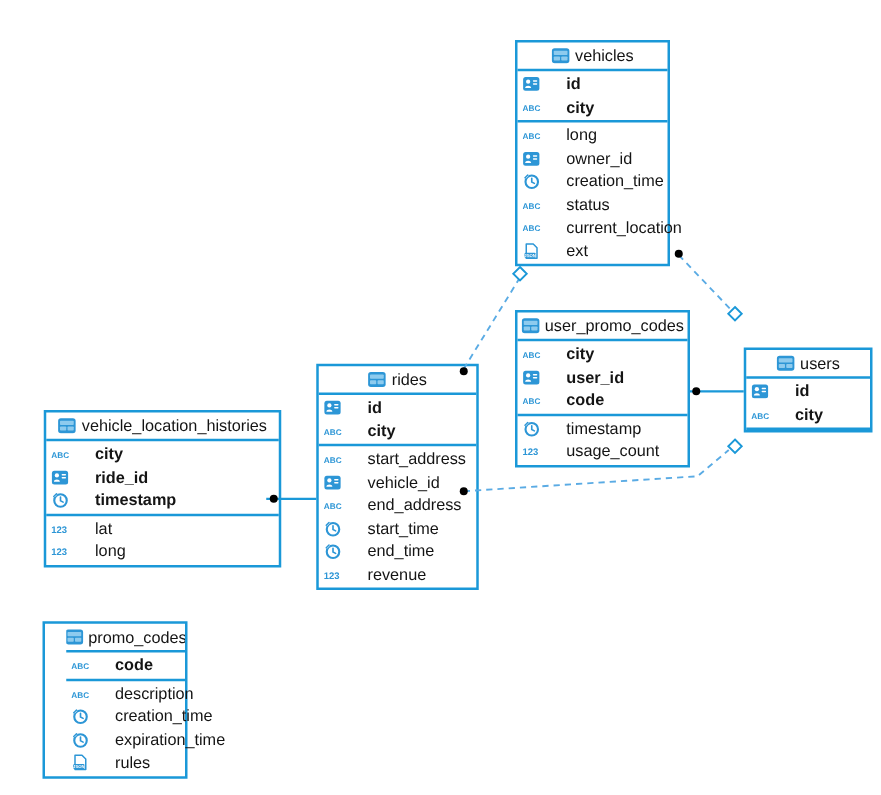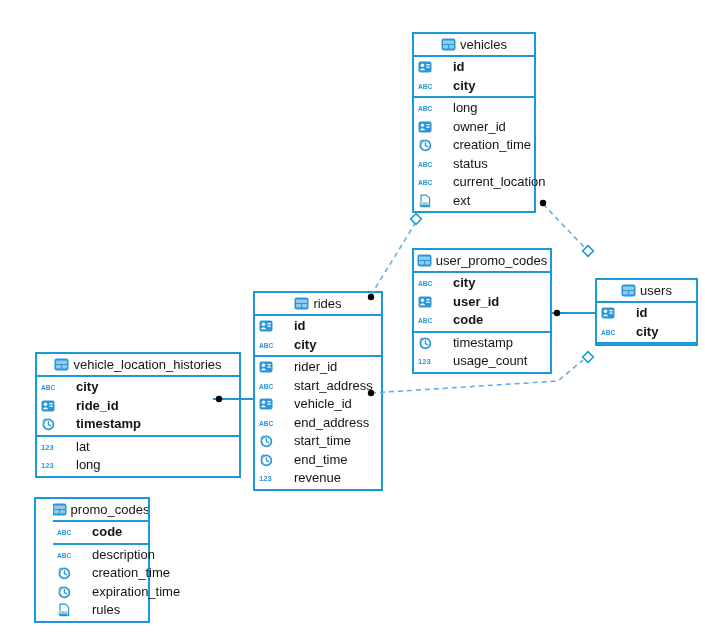--- a/index.html
+++ b/index.html
@@ -295,32 +295,20 @@
             <svg width="16" height="10" viewBox="0 0 16 10">
               <text x="0" y="8" font-size="6.6" font-weight="800" font-family="Liberation Sans, sans-serif" fill="#2d96d6">ABC</text>
             </svg>
           </span>
           <span class="col-label">city</span>
         </div>
       </div>
       <div class="tbl-section">
         <div class="col-row">
           <span class="icon-cell">
-            <svg width="14" height="12" viewBox="0 0 14 12">
-              <rect x="0.5" y="0.5" width="13" height="11" rx="2" fill="#2d96d6"></rect>
-              <circle cx="4.5" cy="4.3" r="1.7" fill="#fff"></circle>
-              <path d="M2.1 9.3 C2.1 6.9 6.9 6.9 6.9 9.3 Z" fill="#fff"></path>
-              <rect x="8.3" y="3.1" width="3.5" height="1.2" rx="0.5" fill="#fff"></rect>
-              <rect x="8.3" y="5.5" width="3.5" height="1.2" rx="0.5" fill="#fff"></rect>
-            </svg>
-          </span>
-          <span class="col-label">rider_id</span>
-        </div>
-        <div class="col-row">
-          <span class="icon-cell">
             <svg width="16" height="10" viewBox="0 0 16 10">
               <text x="0" y="8" font-size="6.6" font-weight="800" font-family="Liberation Sans, sans-serif" fill="#2d96d6">ABC</text>
             </svg>
           </span>
           <span class="col-label">start_address</span>
         </div>
         <div class="col-row">
           <span class="icon-cell">
             <svg width="14" height="12" viewBox="0 0 14 12">
               <rect x="0.5" y="0.5" width="13" height="11" rx="2" fill="#2d96d6"></rect>
@@ -365,21 +353,21 @@
         <div class="col-row">
           <span class="icon-cell">
             <svg width="16" height="10" viewBox="0 0 16 10">
               <text x="0" y="8.4" font-size="7.6" font-weight="600" font-family="Liberation Sans, sans-serif" fill="#2d96d6">123</text>
             </svg>
           </span>
           <span class="col-label">revenue</span>
         </div>
       </div>
     </div>
-    <div class="db-table" style="left: 35px; top: 352px; width: 206px;">
+    <div class="db-table" style="left: 35px; top: 328px; width: 190px;">
       <div class="tbl-header">
         <span style="display: flex;">
           <svg width="15" height="13" viewBox="0 0 15 13">
             <rect x="0.5" y="0.5" width="14" height="12" rx="2.2" fill="#2d96d6"></rect>
             <rect x="2" y="2.6" width="11" height="3.3" rx="0.6" fill="#8ecbee"></rect>
             <rect x="2" y="7.1" width="5" height="3.3" rx="0.6" fill="#8ecbee"></rect>
             <rect x="8" y="7.1" width="5" height="3.3" rx="0.6" fill="#8ecbee"></rect>
           </svg>
         </span>
         <span>vehicle_location_histories</span>

